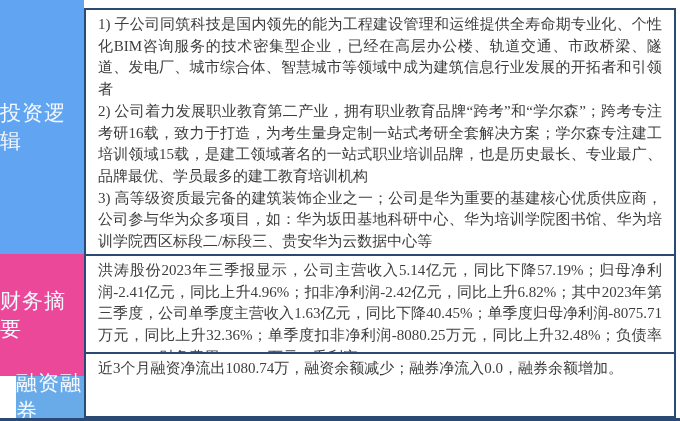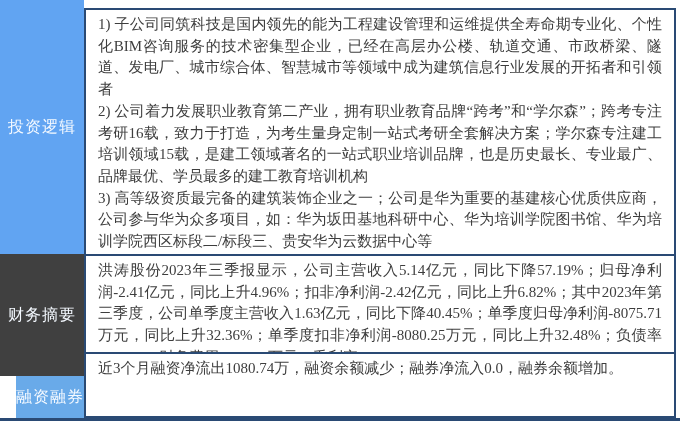--- a/index.html
+++ b/index.html
@@ -2,21 +2,21 @@
 <html><head>
 <meta charset="utf-8">
 <style>
   html,body{margin:0;padding:0;}
   body{background:#ffffff;font-family:"Liberation Sans","DejaVu Sans",sans-serif;}
   #canvas{position:relative;width:680px;height:421px;background:#ffffff;overflow:hidden;}
 
   
   .labels{position:absolute;left:0;top:0;width:84px;height:418px;}
   .label-cell{display:flex;align-items:center;justify-content:center;}
-  .label-cell span{color:#f4f9ff;font-size:16px;letter-spacing:1px;
+  .label-cell span{color:#f4f9ff;font-size:21px;letter-spacing:1px;
     font-family:"Liberation Sans","DejaVu Sans",sans-serif;}
   .l1{height:254px;background:#61a4f2;}
   .l2{height:122px;background:#90c1f5;}
   .l3{height:42px;background:#69aae9;margin-left:16px;}
 
   
   .bottom-line{position:absolute;left:0;bottom:0;width:680px;height:3px;background:#2a4a74;}
 
   
   .content-box{position:absolute;left:84px;top:8px;right:4px;bottom:3px;
@@ -32,21 +32,21 @@
 </style>
 </head>
 <body>
 
 <div id="canvas">
 
   <div class="labels">
     <div class="label-cell l1" style="background: rgb(97, 164, 242);">
       <span>投资逻辑</span>
     </div>
-    <div class="label-cell l2" style="background: #404040;">
+    <div class="label-cell l2" style="background: #ec4899;">
       <span>财务摘要</span>
     </div>
     <div class="label-cell l3" style="background: rgb(105, 170, 233);">
       <span>融资融券</span>
     </div>
   </div>
 
   <div class="content-box">
     <div class="section s1">
       <p>1) 子公司同筑科技是国内领先的能为工程建设管理和运维提供全寿命期专业化、个性化BIM咨询服务的技术密集型企业，已经在高层办公楼、轨道交通、市政桥梁、隧道、发电厂、城市综合体、智慧城市等领域中成为建筑信息行业发展的开拓者和引领者</p>

